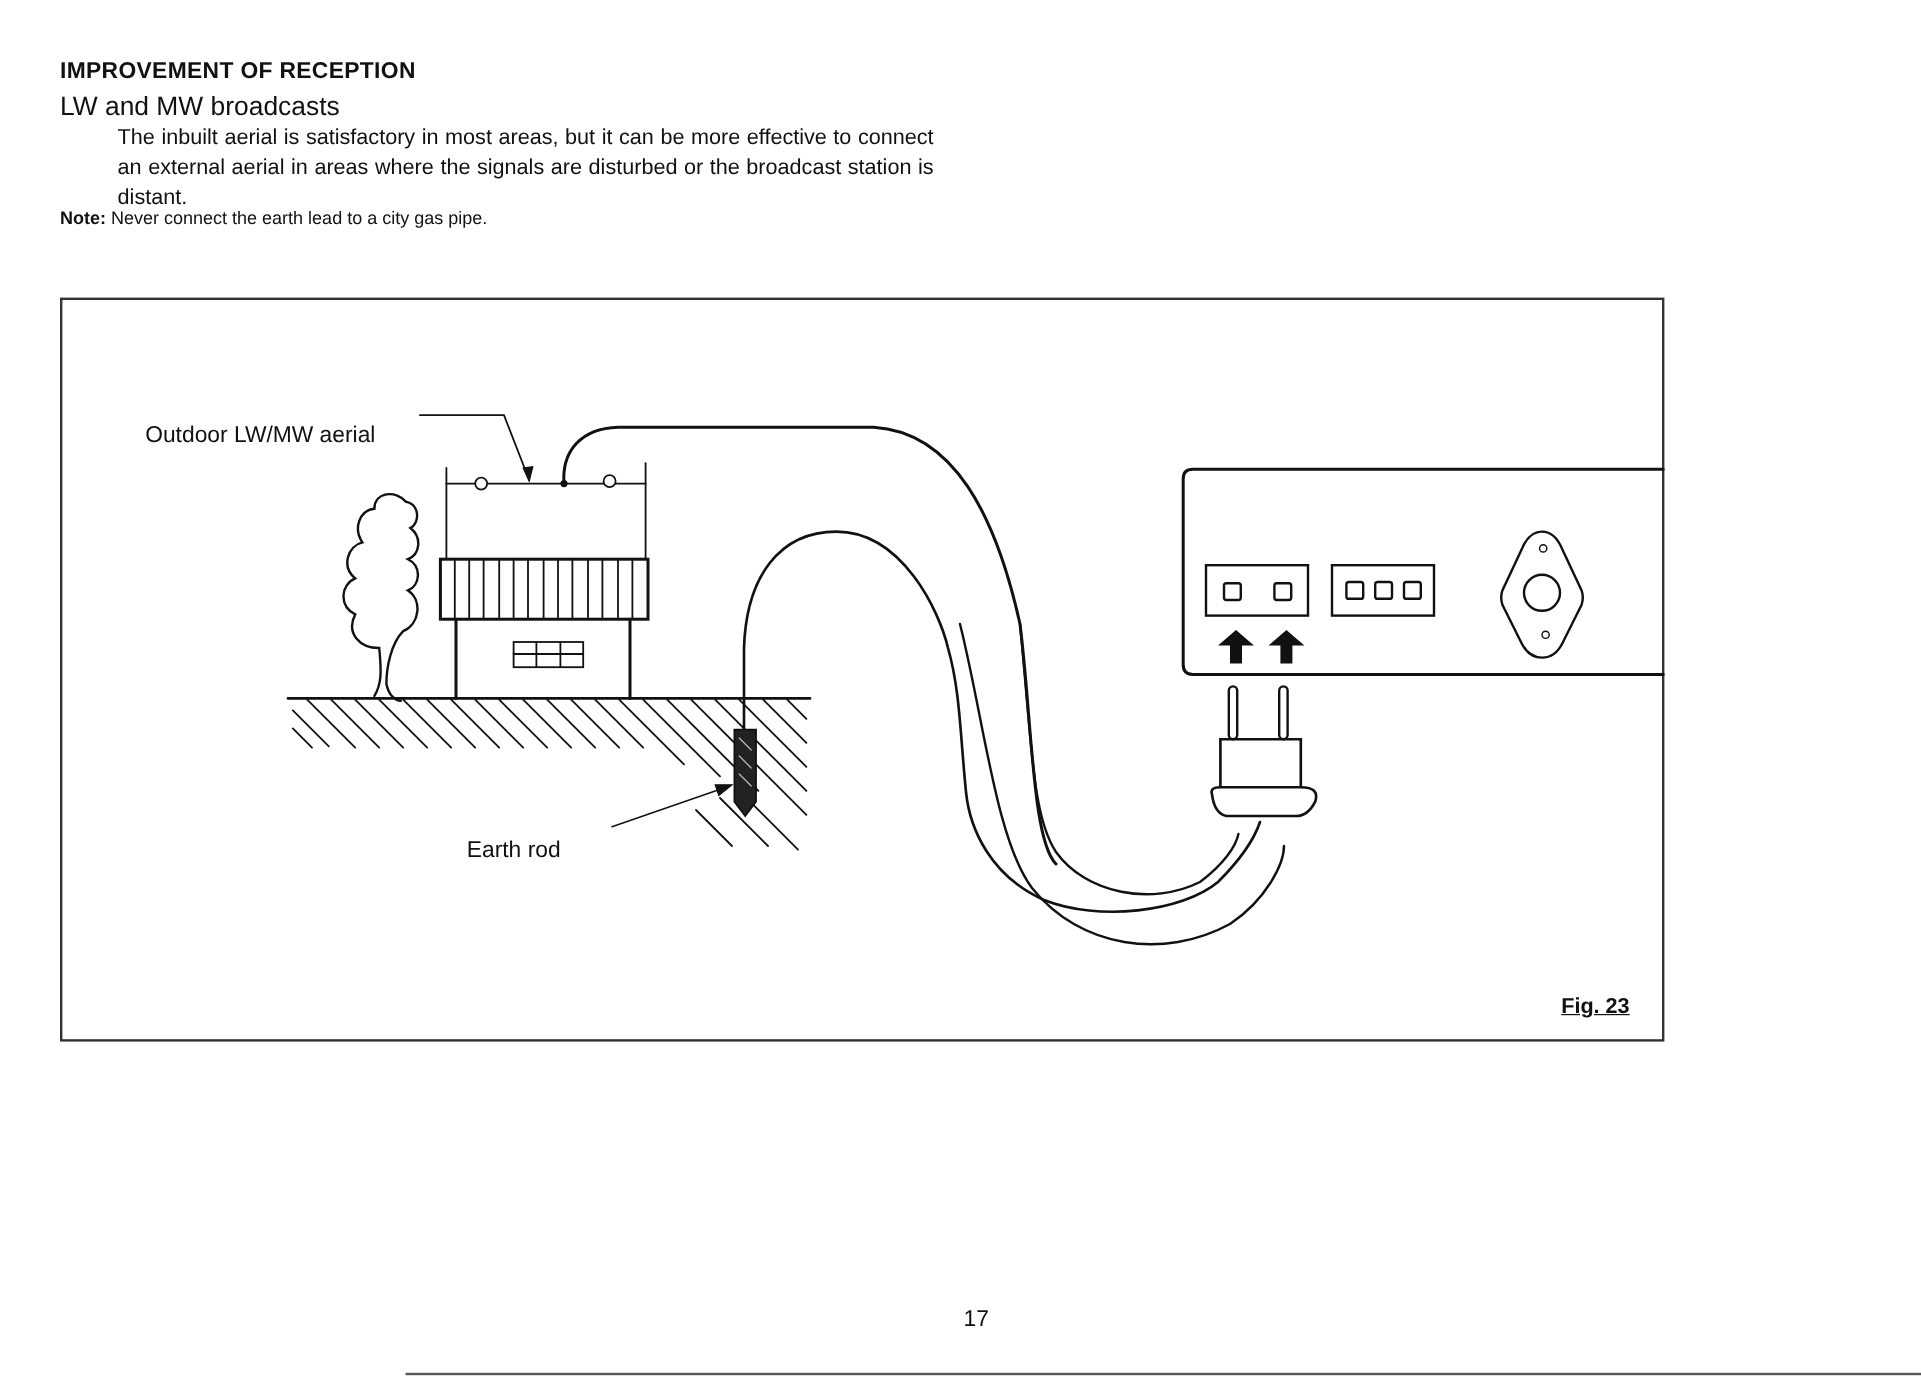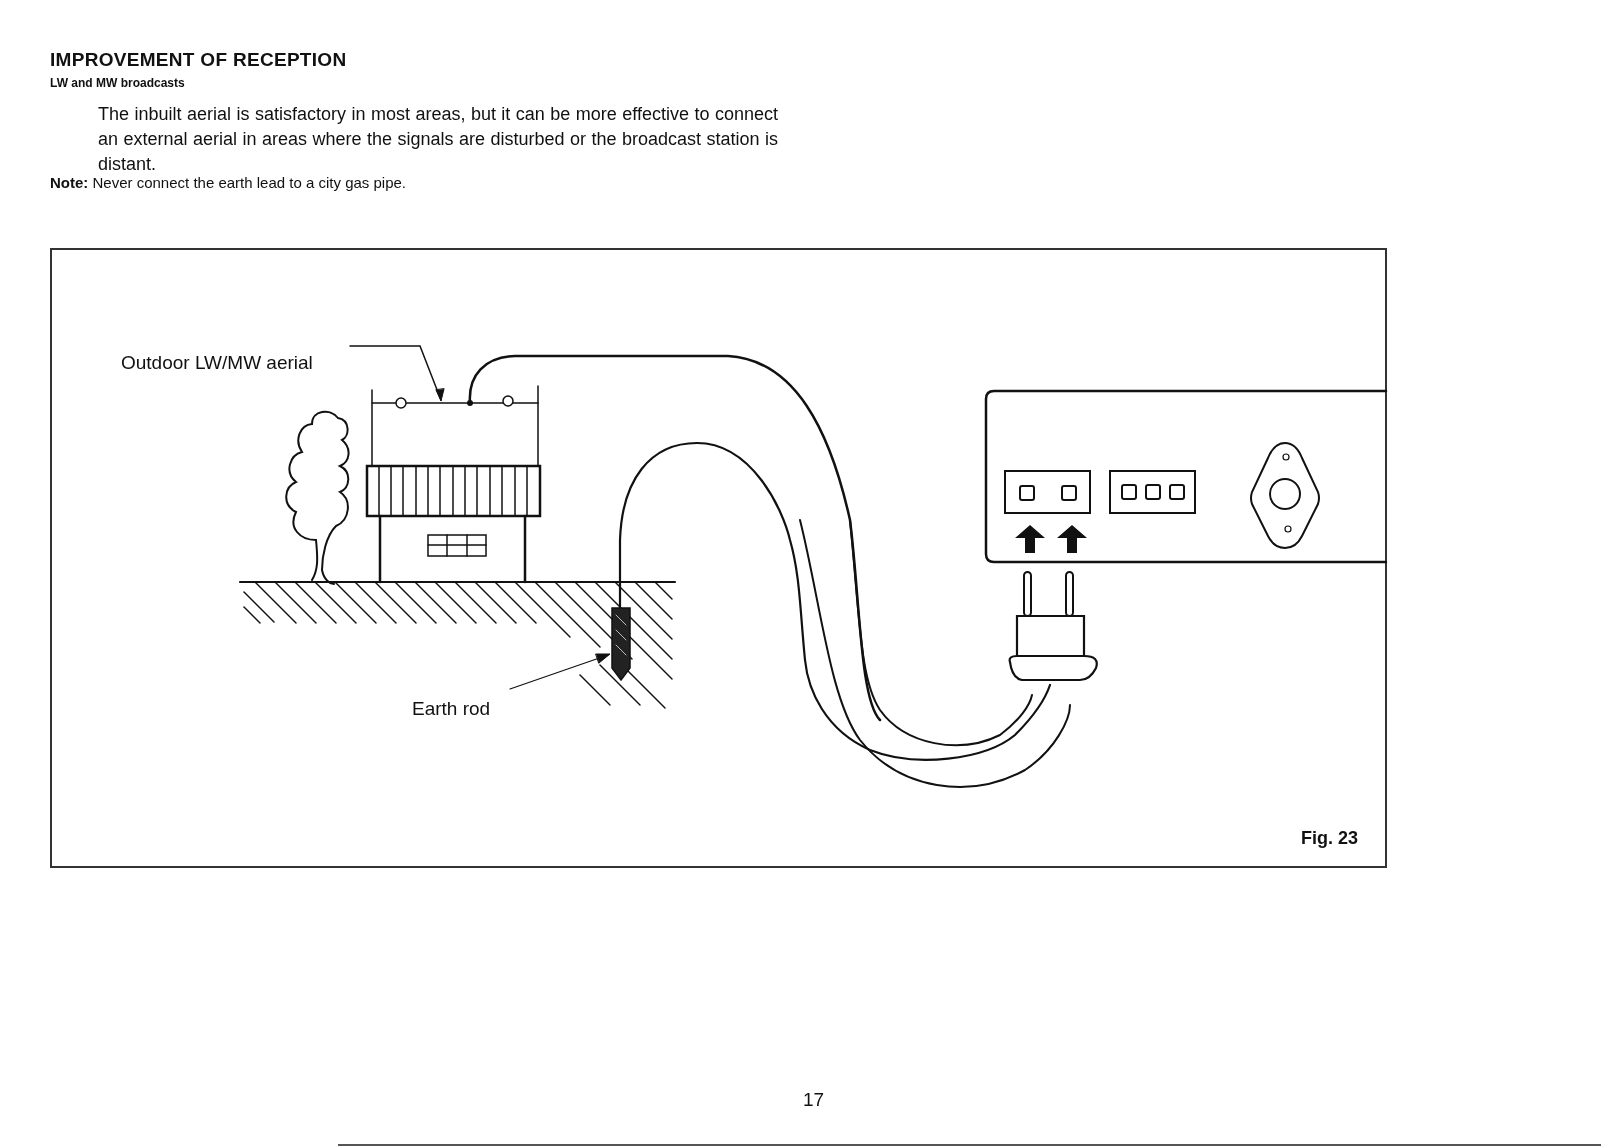--- a/index.html
+++ b/index.html
@@ -1,30 +1,30 @@
 <!DOCTYPE html>
 <html><head>
 <meta charset="utf-8">
 <style>
   html, body { margin: 0; padding: 0; background: #ffffff; }
   body { width: 1601px; height: 1147px; position: relative; overflow: hidden;
          font-family: "Liberation Sans", sans-serif; color: #111; }
   .heading { position: absolute; left: 50px; top: 49px; font-size: 19px; font-weight: bold; letter-spacing: 0.3px; }
-  .subheading { position: absolute; left: 50px; top: 76px; font-size: 12px; font-weight: bold; }
+  .subheading { position: absolute; left: 50px; top: 76px; font-size: 22px; font-weight: normal; }
   .para { position: absolute; left: 98px; top: 102px; width: 680px; font-size: 18px; line-height: 25px;
           text-align: justify; text-align-last: left; }
   .note { position: absolute; left: 50px; top: 174px; font-size: 15px; }
   .note b { font-weight: bold; }
   .figure { position: absolute; left: 50px; top: 248px; width: 1337px; height: 620px;
             border: 2px solid #333; box-sizing: border-box; }
   .fig-svg { position: absolute; left: 0; top: 0; }
   .lbl { position: absolute; font-size: 19px; margin-top: 16px; }
   .lbl-aerial { left: 121px; top: 336px; }
-  .lbl-earth { left: 412px; top: 682px; text-align: right; }
-  .fig-no { position: absolute; left: 1301px; top: 828px; font-size: 18px; font-weight: bold; }
+  .lbl-earth { left: 389px; top: 682px; text-align: right; }
+  .fig-no { position: absolute; left: 1301px; top: 828px; font-size: 18px; font-weight: bold; text-decoration: underline; }
   .page-no { position: absolute; left: 803px; top: 1089px; font-size: 19px; font-weight: normal; }
   .footer-rule { position: absolute; left: 338px; top: 1144px; width: 1263px; height: 2px; background: #555; }
 </style>
 </head>
 <body>
 
 <div class="heading">IMPROVEMENT OF RECEPTION</div>
 <div class="subheading">LW and MW broadcasts</div>
 <div class="para">The inbuilt aerial is satisfactory in most areas, but it can be more effective to connect an external aerial in areas where the signals are disturbed or the broadcast station is distant.</div>
 <div class="note">

